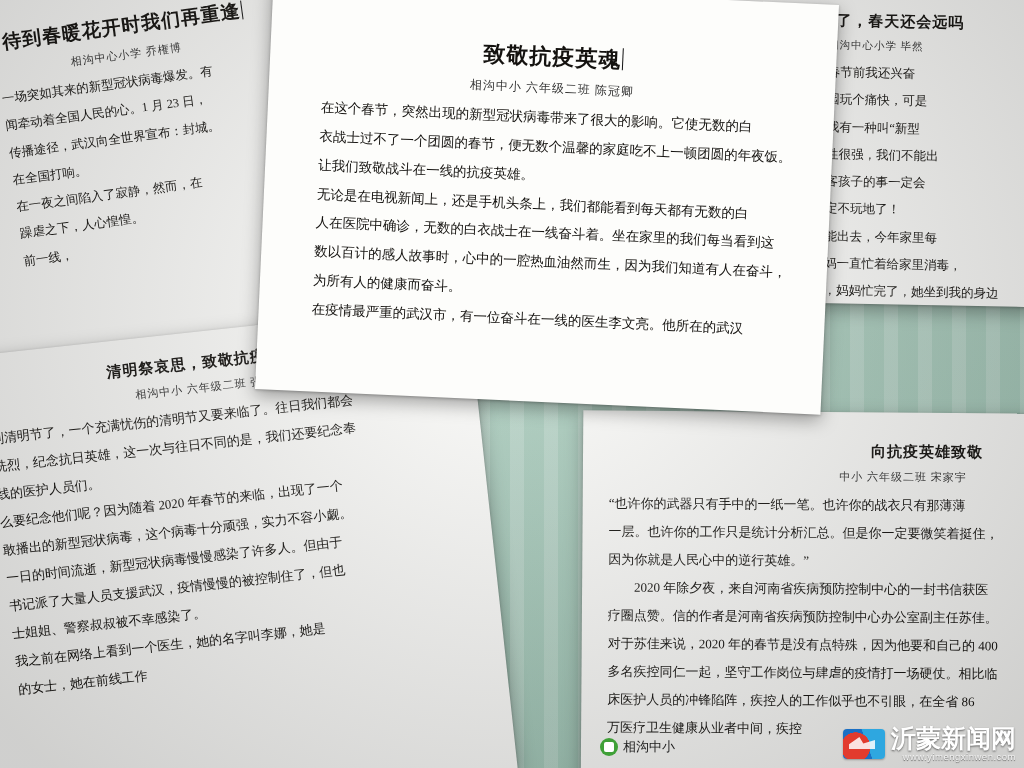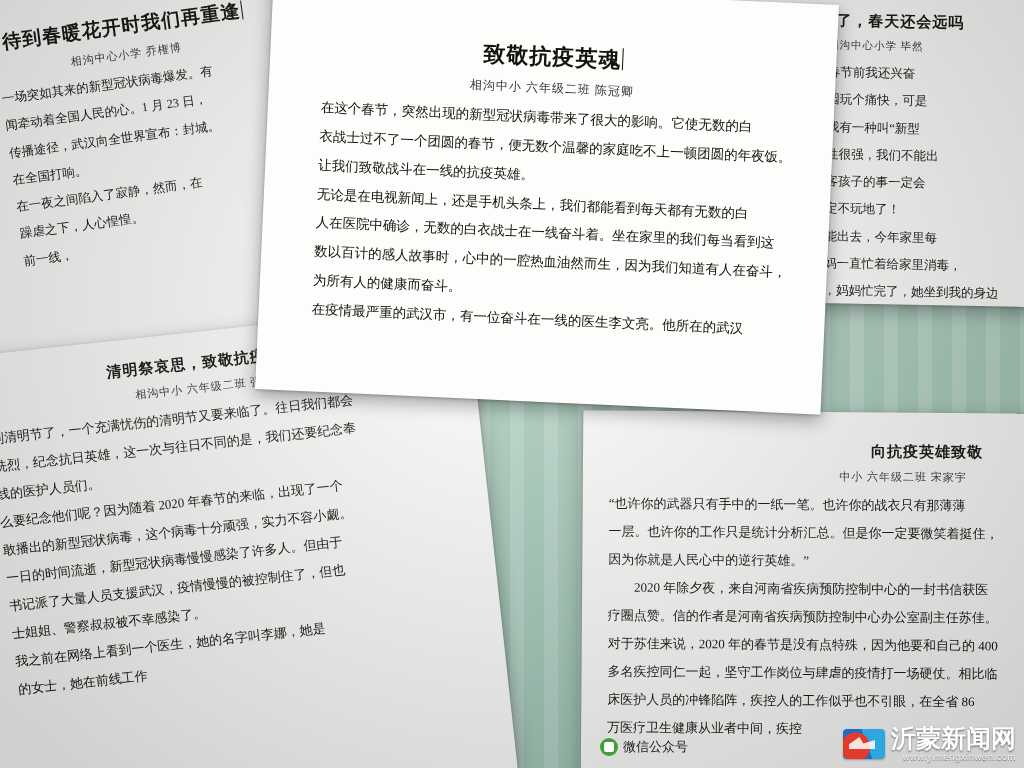--- a/index.html
+++ b/index.html
@@ -237,21 +237,21 @@
     <p class="quote">多名疾控同仁一起，坚守工作岗位与肆虐的疫情打一场硬仗。相比临</p>
     <p class="quote">床医护人员的冲锋陷阵，疾控人的工作似乎也不引眼，在全省 86</p>
     <p class="quote">万医疗卫生健康从业者中间，疾控</p>
   </div>
 </div>
 
 <div class="vig"></div>
 
 <div class="wm-left">
   <span class="dot"></span>
-  <span class="txt">微信公众号</span>
+  <span class="txt">相沟中小</span>
 </div>
 
 <div class="watermark">
   <span class="wm-logo"></span>
   <span>
     <div class="wm-main">沂蒙新闻网</div>
     <div class="wm-sub">www.yimengxinwen.com</div>
   </span>
 </div>
 

